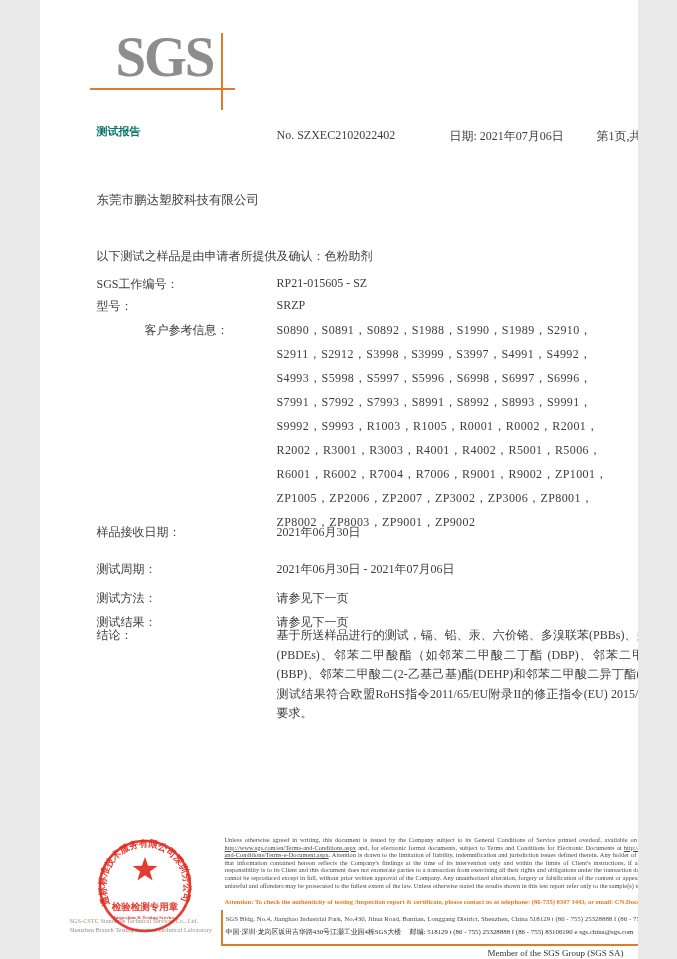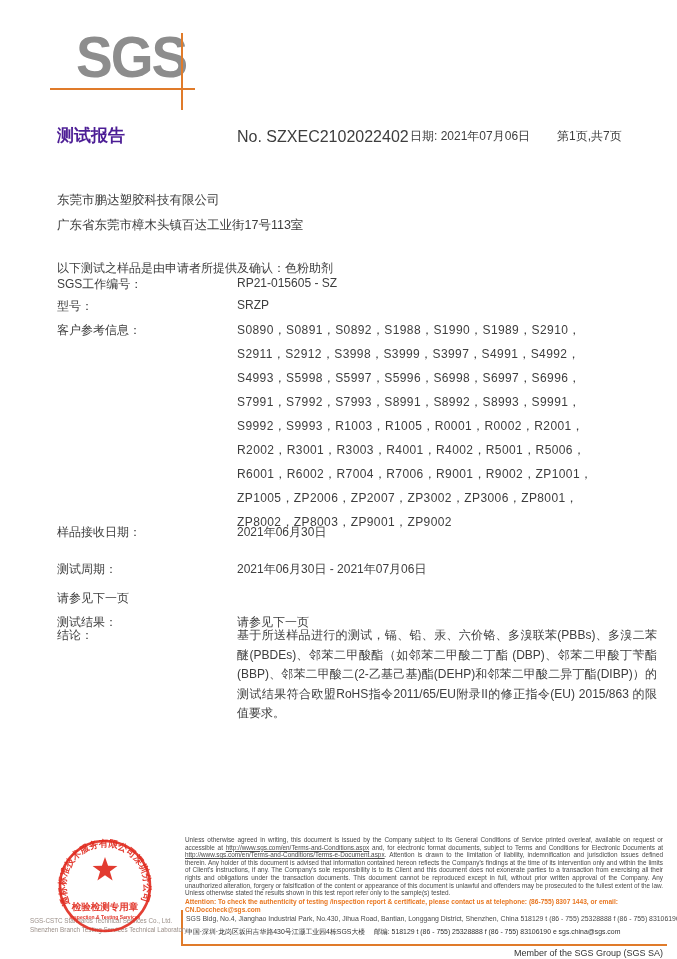--- a/index.html
+++ b/index.html
@@ -1,45 +1,45 @@
 <!DOCTYPE html>
 <html><head>
 <meta charset="utf-8">
 <style>
   html,body{margin:0;padding:0;background:#e9e9e9;}
   .page{
     position:relative;
-    width:677px;height:959px;
+    width:598px;height:959px;
     margin:0 auto;
     background:#ffffff;
-    font-family:Liberation Sans, sans-serif;
+    font-family:Liberation Serif, serif;
     color:#3d3d3d;
     overflow:hidden;
   }
   
   .logo{
     position:absolute;left:76px;top:26px;
     font-size:55px;font-weight:700;color:#8d8d8d;
     letter-spacing:-2px;line-height:60px;
     transform:scaleY(1.05);transform-origin:top left;
   }
   .logo-hline{position:absolute;left:50px;top:88px;width:145px;height:2px;background:#e07b2a;}
   .logo-vline{position:absolute;left:181px;top:33px;width:2px;height:77px;background:#e07b2a;}
 
   .title-row span{position:absolute;white-space:nowrap;}
-  .doc-title{left:57px;top:124px;font-size:17px;font-weight:700;color:#4c1d95;}
-  .doc-no{left:237px;top:128px;font-size:16px;}
+  .doc-title{left:57px;top:124px;font-size:11px;font-weight:700;color:#0f766e;}
+  .doc-no{left:237px;top:128px;font-size:12px;}
   .doc-date{left:410px;top:128px;font-size:12px;}
   .doc-pages{left:557px;top:128px;font-size:12px;}
 
   
   .applicant{position:absolute;left:57px;top:164px;font-size:12.5px;line-height:25px;margin-top:24px;}
 
   
-  .statement{position:absolute;left:57px;top:260px;font-size:12px;}
+  .statement{position:absolute;left:57px;top:248px;font-size:12px;}
   .row{position:absolute;left:57px;width:600px;display:flex;font-size:12px;}
   .lbl{width:180px;flex-shrink:0;}
   .val{flex:1;}
   .r-job{top:276px;}
   .r-model{top:298px;}
   .r-ref{top:318px;}
   .ref-lines div{line-height:24px;letter-spacing:0.4px;white-space:nowrap;}
   .r-recv{top:524px;}
   .r-period{top:549px;margin-top:12px;}
   .r-req{top:572px;}
@@ -84,37 +84,36 @@
 
   <div class="title-row">
     <span class="doc-title">测试报告</span>
     <span class="doc-no">No. SZXEC2102022402</span>
     <span class="doc-date">日期: 2021年07月06日</span>
     <span class="doc-pages">第1页,共7页</span>
   </div>
 
   <div class="applicant">
     <div>东莞市鹏达塑胶科技有限公司</div>
-    <div>广东省东莞市樟木头镇百达工业街17号113室</div>
   </div>
 
   <div class="statement">以下测试之样品是由申请者所提供及确认：色粉助剂</div>
 
   <div class="row r-job">
     <span class="lbl">SGS工作编号：</span>
     <span class="val">RP21-015605 - SZ</span>
   </div>
 
   <div class="row r-model">
     <span class="lbl">型号：</span>
     <span class="val">SRZP</span>
   </div>
 
   <div class="row r-ref">
-    <span class="lbl" style="line-height:24px;">客户参考信息：</span>
+    <span class="lbl" style="line-height:24px;text-align:center;">客户参考信息：</span>
     <span class="val ref-lines">
       <div>S0890，S0891，S0892，S1988，S1990，S1989，S2910，</div>
       <div>S2911，S2912，S3998，S3999，S3997，S4991，S4992，</div>
       <div>S4993，S5998，S5997，S5996，S6998，S6997，S6996，</div>
       <div>S7991，S7992，S7993，S8991，S8992，S8993，S9991，</div>
       <div>S9992，S9993，R1003，R1005，R0001，R0002，R2001，</div>
       <div>R2002，R3001，R3003，R4001，R4002，R5001，R5006，</div>
       <div>R6001，R6002，R7004，R7006，R9001，R9002，ZP1001，</div>
       <div>ZP1005，ZP2006，ZP2007，ZP3002，ZP3006，ZP8001，</div>
       <div>ZP8002，ZP8003，ZP9001，ZP9002</div>
@@ -126,20 +125,21 @@
     <span class="val">2021年06月30日</span>
   </div>
 
   <div class="row r-period">
     <span class="lbl">测试周期：</span>
     <span class="val">2021年06月30日 - 2021年07月06日</span>
   </div>
 
 
   <div class="row r-method">
+    <span class="lbl">测试方法：</span>
     <span class="val">请参见下一页</span>
   </div>
 
   <div class="row r-result">
     <span class="lbl">测试结果：</span>
     <span class="val">请参见下一页</span>
   </div>
 
   <div class="row r-concl">
     <span class="lbl" style="line-height:19.5px;">结论：</span>

